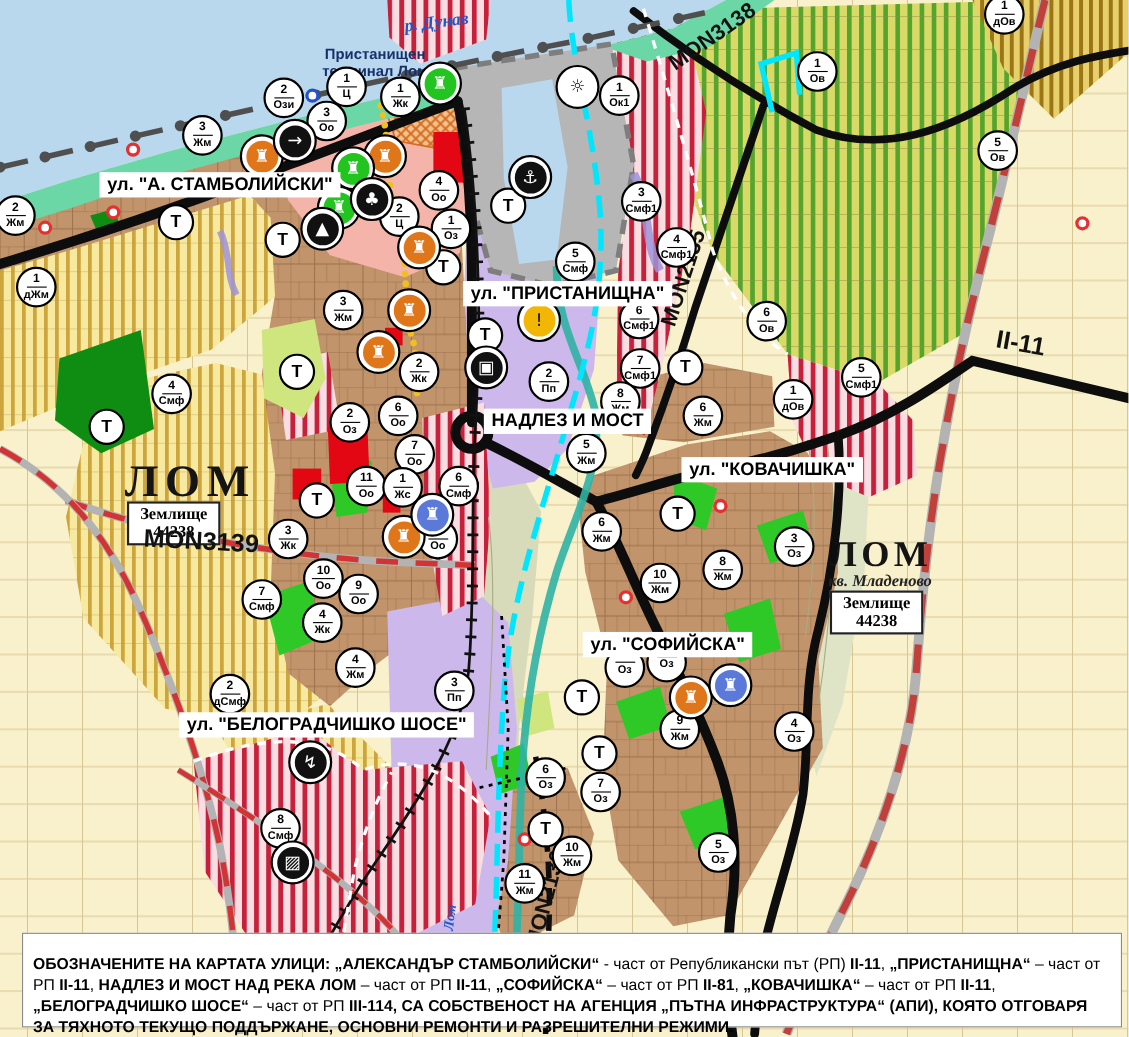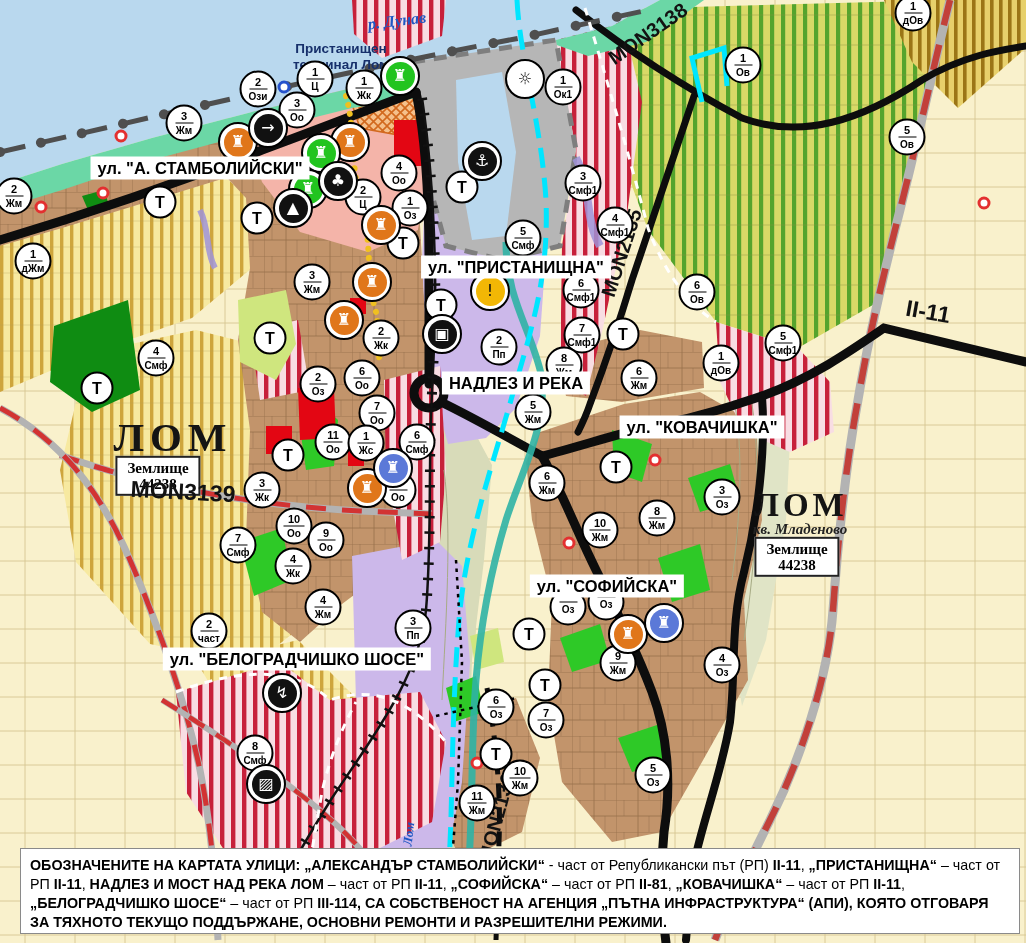--- a/index.html
+++ b/index.html
@@ -32,21 +32,21 @@
   .district-label{position:absolute;transform:translate(-50%,-50%);font:italic bold 15px "Liberation Serif",serif;color:#222;z-index:3;white-space:nowrap;}
   .plot-box{position:absolute;transform:translate(-50%,-50%);background:#fff;border:2px solid #222;
     text-align:center;font:bold 15px "Liberation Serif",serif;line-height:1.08;padding:2px 10px;z-index:3;white-space:nowrap;}
   .water-label{position:absolute;transform:translate(-50%,-50%) rotate(-7deg);
     font:italic bold 16px "Liberation Serif",serif;color:#1f57c4;z-index:3;white-space:nowrap;}
   .water-label.lom{transform:translate(-50%,-50%) rotate(-83deg);font-size:13px;}
   .terminal-label{position:absolute;transform:translate(-50%,-50%);text-align:center;white-space:pre-line;
     font:bold 13.5px/1.15 "Liberation Sans",sans-serif;color:#17306b;z-index:3;}
   
   .ftr{position:absolute;left:20px;top:848px;width:1000px;height:86px;background:#fff;border:1px solid #8a8a8a;
-    padding:7px 9px;font:bold 14.3px/1.34 "Liberation Sans",sans-serif;color:#000;z-index:10;box-sizing:border-box;}
+    padding:19px 9px;font:bold 14.3px/1.34 "Liberation Sans",sans-serif;color:#000;z-index:10;box-sizing:border-box;}
   .ftr .n{font-weight:normal;}
 </style>
 </head>
 <body>
 
 <div id="stage">
 
   <svg id="basesvg" width="1026" height="943" viewBox="0 0 1026 943">
     <defs>
       <pattern id="fgrid" patternUnits="userSpaceOnUse" width="50" height="34">
@@ -207,21 +207,21 @@
   <div class="water-label lom" style="left:409px;top:834px">Лом</div>
 
   <div class="road-label" style="left:648px;top:34px;transform:translate(-50%,-50%) rotate(-35deg)">MON3138</div>
   <div class="road-label" style="left:622px;top:253px;transform:translate(-50%,-50%) rotate(-72deg)">MON2135</div>
   <div class="road-label" style="left:183px;top:492px;font-size:23px;transform:translate(-50%,-50%) rotate(3deg)">MON3139</div>
   <div class="road-label" style="left:497px;top:818px;transform:translate(-50%,-50%) rotate(-75deg)">MON2136</div>
   <div class="road-label" style="left:928px;top:312px;font-size:23px;transform:translate(-50%,-50%) rotate(10deg)">II-11</div>
 
   <div class="street-label" style="left:200px;top:168px">ул. "А. СТАМБОЛИЙСКИ"</div>
   <div class="street-label" style="left:516px;top:267px">ул. "ПРИСТАНИЩНА"</div>
-  <div class="street-label" style="left:516px;top:383px">НАДЛЕЗ И РЕКА</div>
+  <div class="street-label" style="left:516px;top:383px">НАДЛЕЗ И МОСТ</div>
   <div class="street-label" style="left:702px;top:427px">ул. "КОВАЧИШКА"</div>
   <div class="street-label" style="left:607px;top:586px">ул. "СОФИЙСКА"</div>
   <div class="street-label" style="left:297px;top:659px">ул. "БЕЛОГРАДЧИШКО ШОСЕ"</div>
 
   <div class="ftr" id="ftr"><span>ОБОЗНАЧЕНИТЕ НА КАРТАТА УЛИЦИ: „АЛЕКСАНДЪР СТАМБОЛИЙСКИ“</span><span class="n"> - част от Републикански път (РП) </span><span>II-11</span><span class="n">, </span><span>„ПРИСТАНИЩНА“</span><span class="n"> – част от РП </span><span>II-11</span><span class="n">, </span><span>НАДЛЕЗ И МОСТ НАД РЕКА ЛОМ</span><span class="n"> – част от РП </span><span>II-11</span><span class="n">, </span><span>„СОФИЙСКА“</span><span class="n"> – част от РП </span><span>II-81</span><span class="n">, </span><span>„КОВАЧИШКА“</span><span class="n"> – част от РП </span><span>II-11</span><span class="n">, </span><span>„БЕЛОГРАДЧИШКО ШОСЕ“</span><span class="n"> – част от РП </span><span>III-114</span><span>, СА СОБСТВЕНОСТ НА АГЕНЦИЯ „ПЪТНА ИНФРАСТРУКТУРА“ (АПИ), КОЯТО ОТГОВАРЯ ЗА ТЯХНОТО ТЕКУЩО ПОДДЪРЖАНЕ, ОСНОВНИ РЕМОНТИ И РАЗРЕШИТЕЛНИ РЕЖИМИ.</span></div>
 <div class="zmark" style="left: 14px; top: 196px;">
       <span class="mn">2</span>
       <span class="mc">Жм</span>
     </div>
     <div class="zmark" style="left: 33px; top: 261px;">
@@ -319,21 +319,21 @@
     <div class="zmark" style="left: 238px; top: 545px;">
       <span class="mn">7</span>
       <span class="mc">Смф</span>
     </div>
     <div class="zmark" style="left: 323px; top: 607px;">
       <span class="mn">4</span>
       <span class="mc">Жм</span>
     </div>
     <div class="zmark" style="left: 209px; top: 631px;">
       <span class="mn">2</span>
-      <span class="mc">част</span>
+      <span class="mc">дСмф</span>
     </div>
     <div class="zmark" style="left: 413px; top: 628px;">
       <span class="mn">3</span>
       <span class="mc">Пп</span>
     </div>
     <div class="zmark" style="left: 255px; top: 753px;">
       <span class="mn">8</span>
       <span class="mc">Смф</span>
     </div>
     <div class="zmark" style="left: 523px; top: 238px;">

